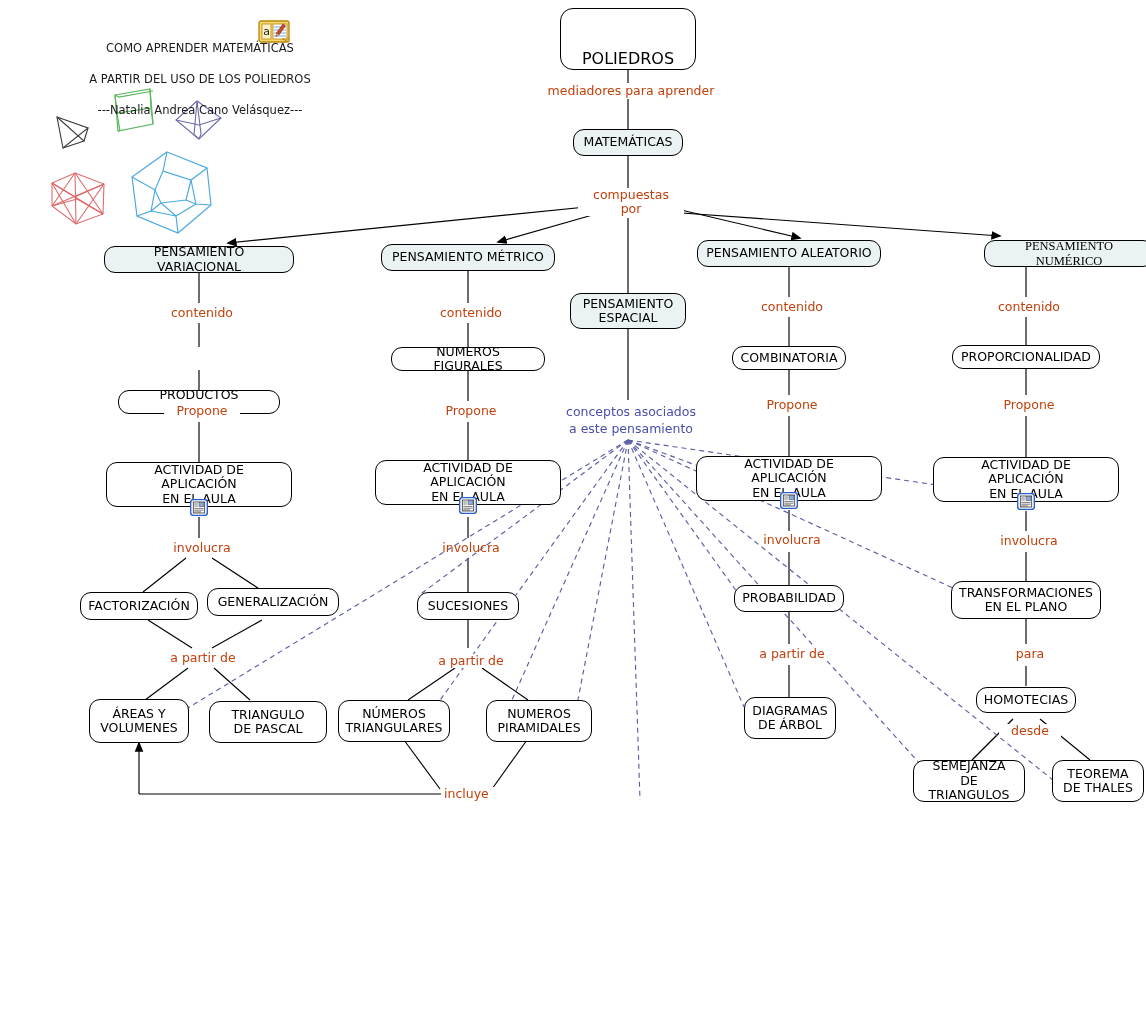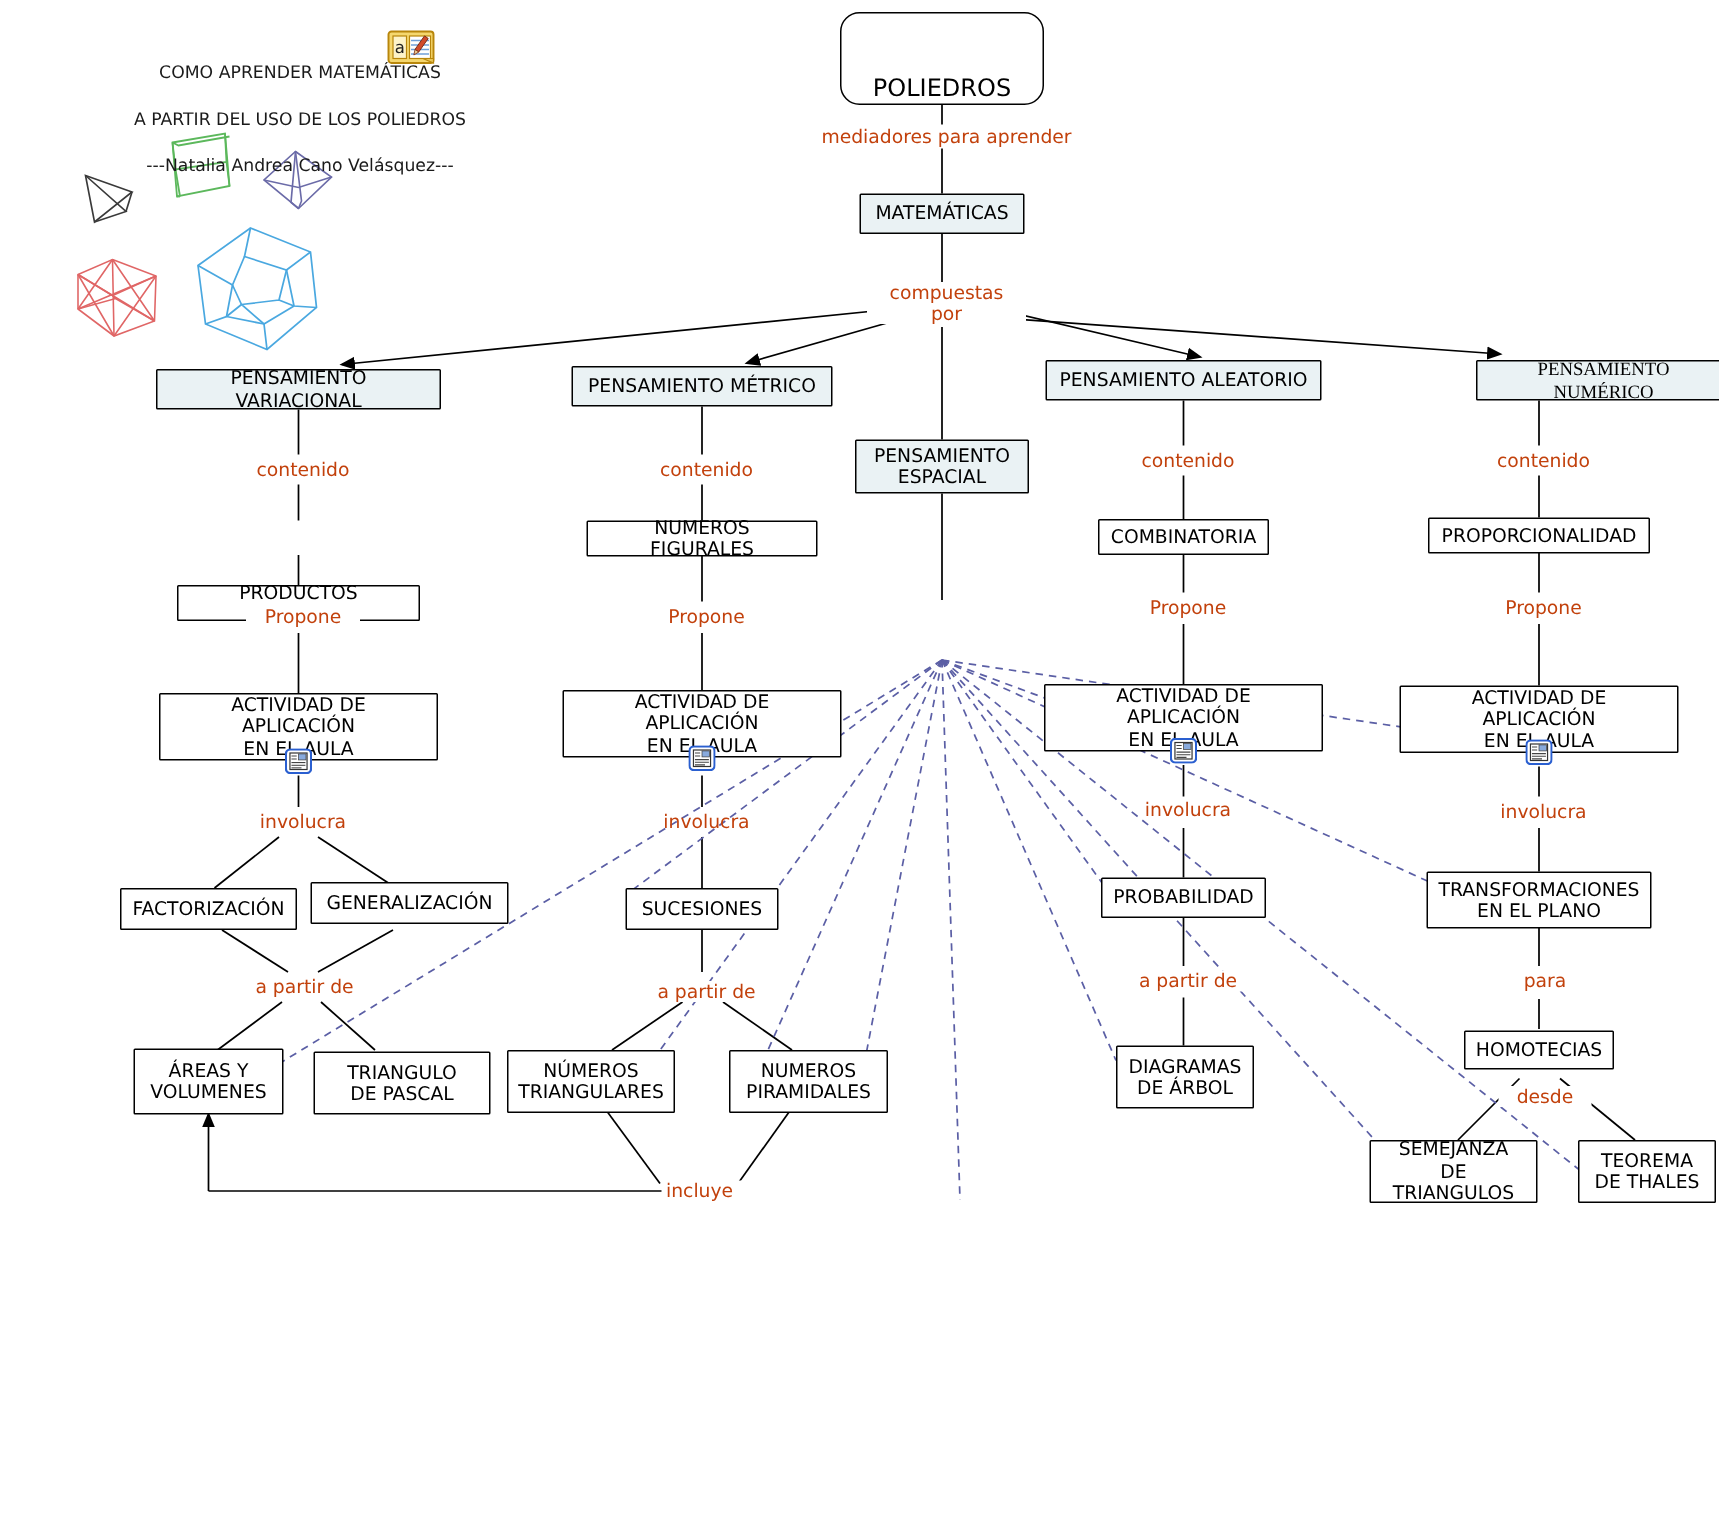--- a/index.html
+++ b/index.html
@@ -10,21 +10,21 @@
     -webkit-font-smoothing:antialiased;
   }
   #canvas{position:absolute;left:0;top:0;width:1146px;height:1011px;}
   svg.layer{position:absolute;left:0;top:0;width:1146px;height:1011px;pointer-events:none;}
 
   
   .node{
     position:absolute;
     box-sizing:border-box;
     border:1.4px solid #000;
-    border-radius:1px;
+    border-radius:11px;
     background:#ffffff;
     color:#000;
     font-size:12.5px;
     line-height:14.5px;
     text-align:center;
     display:flex;align-items:center;justify-content:center;
     padding:3px 8px;
     white-space:pre-line;
     z-index:5;
   }
@@ -271,20 +271,22 @@
   <div class="node" style="left:118px;top:347px;width:162px;height:24px;margin-top:43px;">PRODUCTOS NOTABLES</div>
   <div class="node" style="left:391px;top:347px;width:154px;height:24px;">NUMEROS FIGURALES</div>
   <div class="node" style="left:732px;top:346px;width:114px;height:24px;">COMBINATORIA</div>
   <div class="node" style="left:952px;top:345px;width:148px;height:24px;">PROPORCIONALIDAD</div>
 
   <div class="plabel" style="left:164px;top:404px;width:70px;">Propone</div>
   <div class="plabel" style="left:433px;top:404px;width:70px;">Propone</div>
   <div class="plabel" style="left:754px;top:398px;width:70px;">Propone</div>
   <div class="plabel" style="left:991px;top:398px;width:70px;">Propone</div>
 
+  <div class="plabel accent" style="left:538px;top:403px;width:180px;line-height:17px;">conceptos asociados
+a este pensamiento</div>
 
   <div class="node" style="left:106px;top:462px;width:186px;height:45px;">ACTIVIDAD DE APLICACIÓN
 EN EL AULA</div>
   <div class="node" style="left:375px;top:460px;width:186px;height:45px;">ACTIVIDAD DE APLICACIÓN
 EN EL AULA</div>
   <div class="node" style="left:696px;top:456px;width:186px;height:45px;">ACTIVIDAD DE APLICACIÓN
 EN EL AULA</div>
   <div class="node" style="left:933px;top:457px;width:186px;height:45px;">ACTIVIDAD DE APLICACIÓN
 EN EL AULA</div>
 

